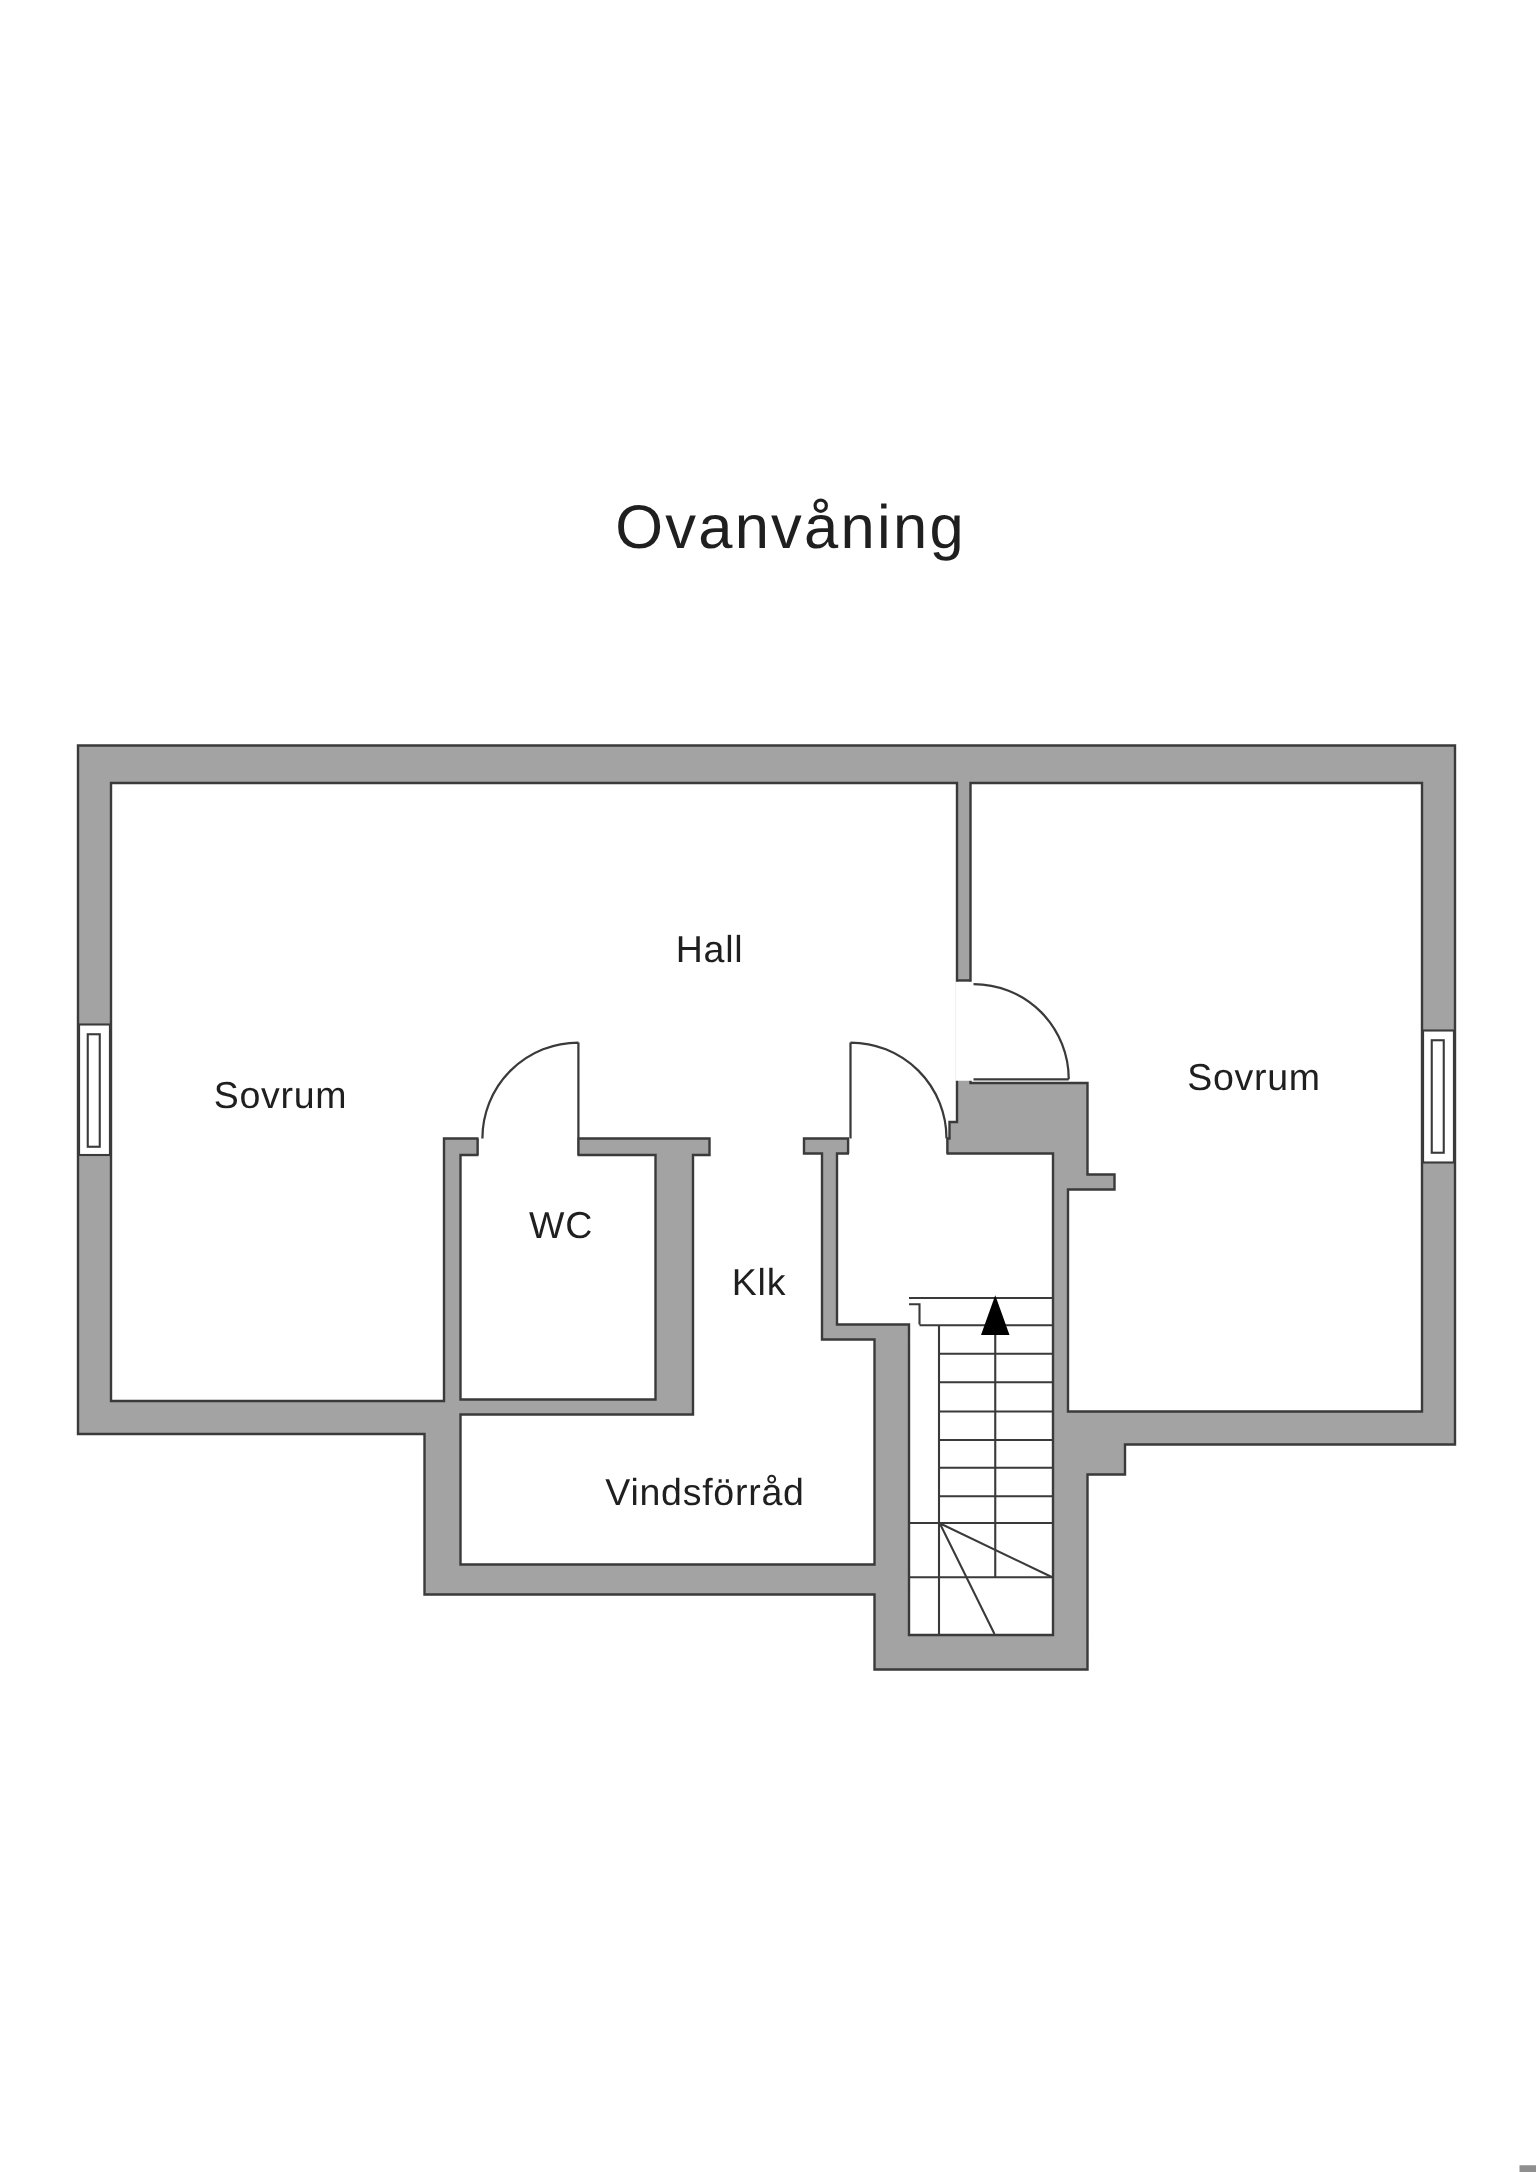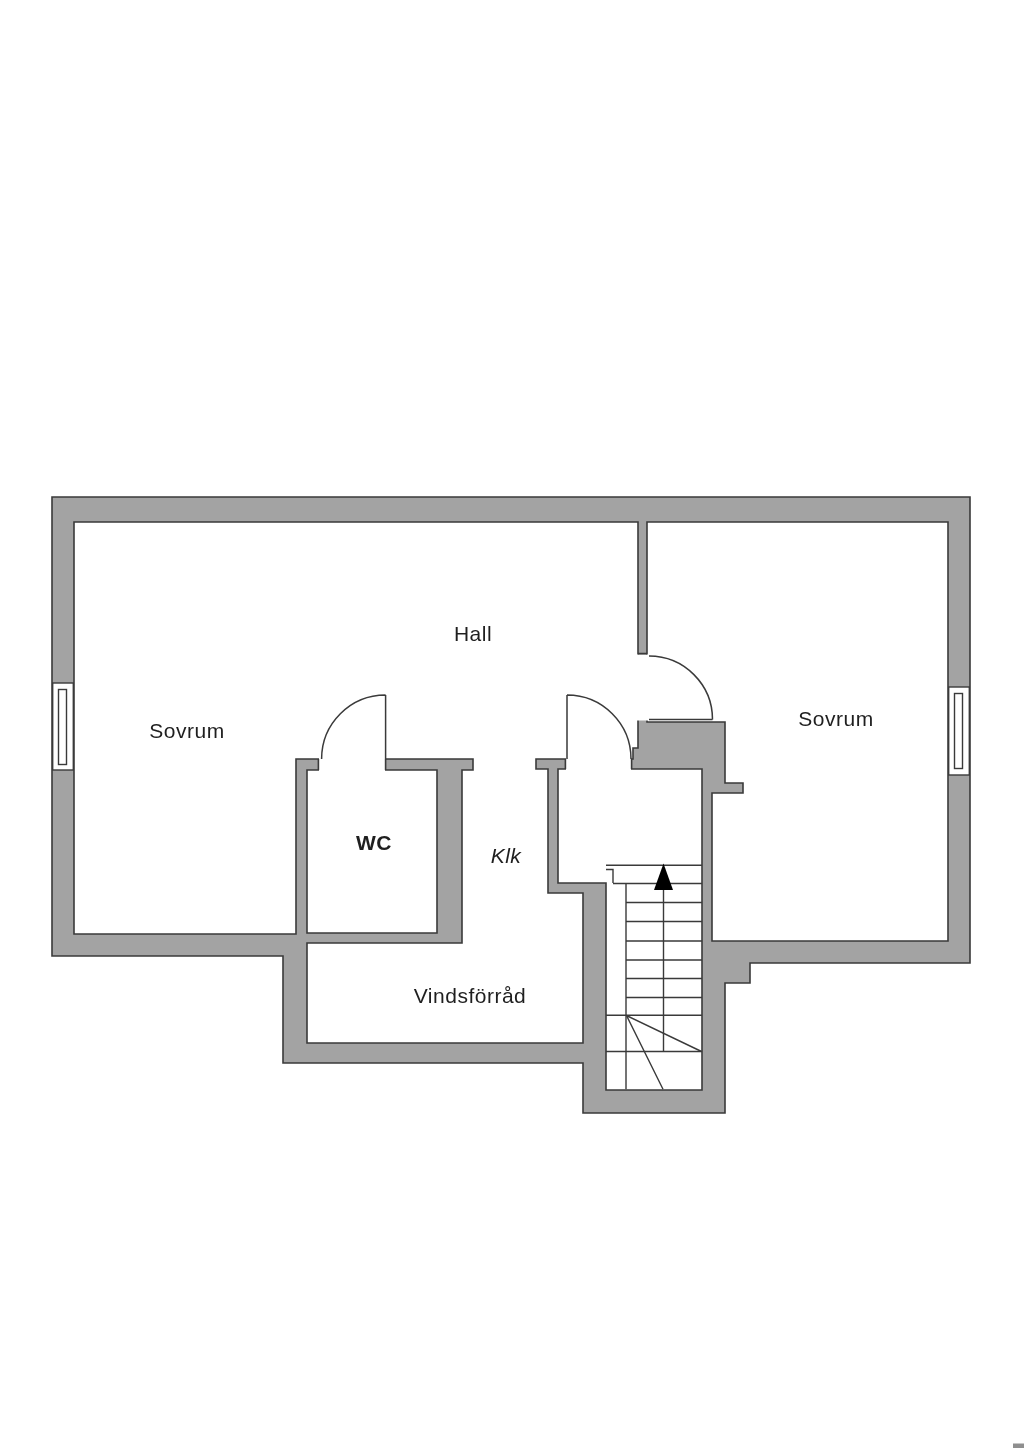--- a/index.html
+++ b/index.html
@@ -21,39 +21,40 @@
     left:527px;top:352px;
     transform:translate(-50%,-50%);
     font-size:41px;
     letter-spacing:1.5px;
     color:var(--text);
     white-space:nowrap;
   }
   .room-label{
     position:absolute;
     transform:translate(-50%,-50%);
-    font-size:21px;
+    font-size:25px;
     letter-spacing:0.5px;
     color:var(--text);
     white-space:nowrap;
     text-align:right;
   }
   .lbl-sovrum-left {left:187px;top:731px;}
   .lbl-hall        {left:473px;top:634px;}
   .lbl-sovrum-right{left:836px;top:719px;}
-  .lbl-wc          {left:374px;top:843px;font-weight:bold;}
-  .lbl-klk         {left:506px;top:856px;font-style:italic;}
+  .lbl-wc          {left:374px;top:818px;}
+  .lbl-klk         {left:506px;top:856px;}
   .lbl-vindsforrad {left:470px;top:996px;}
   svg{position:absolute;left:0;top:0;}
 </style>
 </head>
 <body>
 
 <div class="page">
 
+  <div class="plan-title">Ovanvåning</div>
 
   <svg width="1024" height="1448" viewBox="0 0 1024 1448">
 
     <g>
       <path fill="var(--wall-fill)" stroke="var(--line)" stroke-width="1.6" fill-rule="evenodd" d="M52,497 H970 V963 H750 V983 H725 V1113 H583 V1063 H283 V956 H52 Z
            M74,522 H638 V748 H633 V759 H536 V769 H548 V893 H583 V1043 H307 V943 H462 V770 H473 V759 H296 V934 H74 Z
            M307,770 H437 V933 H307 Z
            M558,769 H702 V1090 H606 V883 H558 Z
            M647,522 H948 V941 H712 V793 H743 V783 H725 V722 H647 Z"></path>
     </g>

